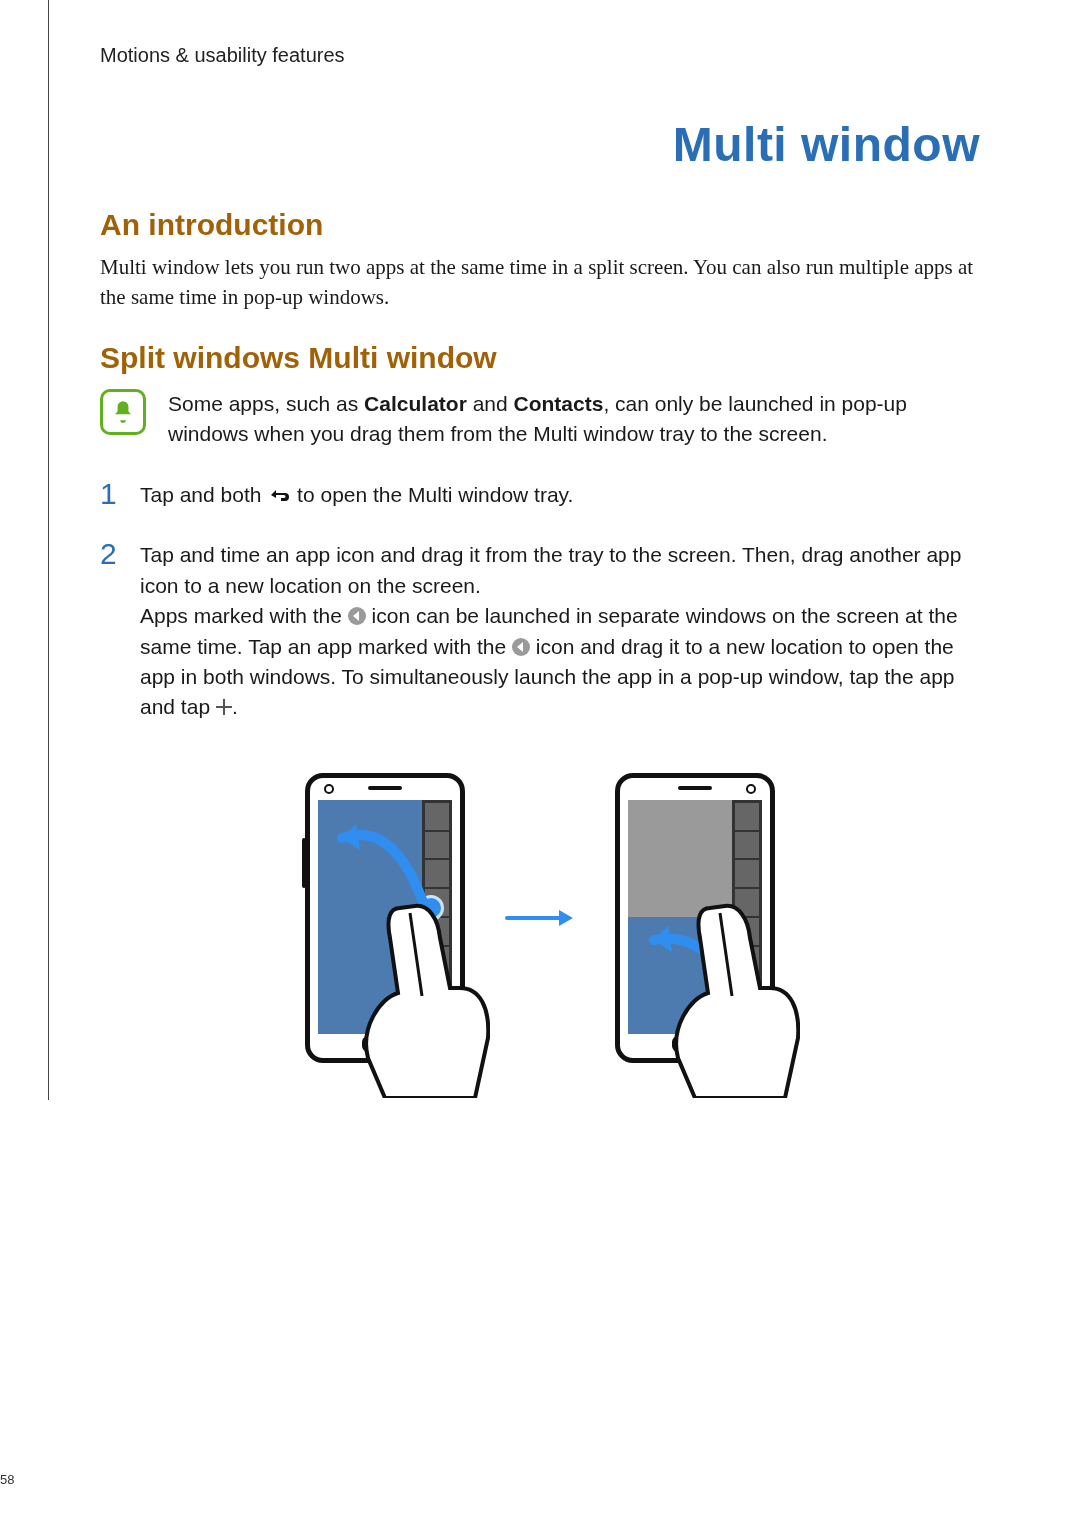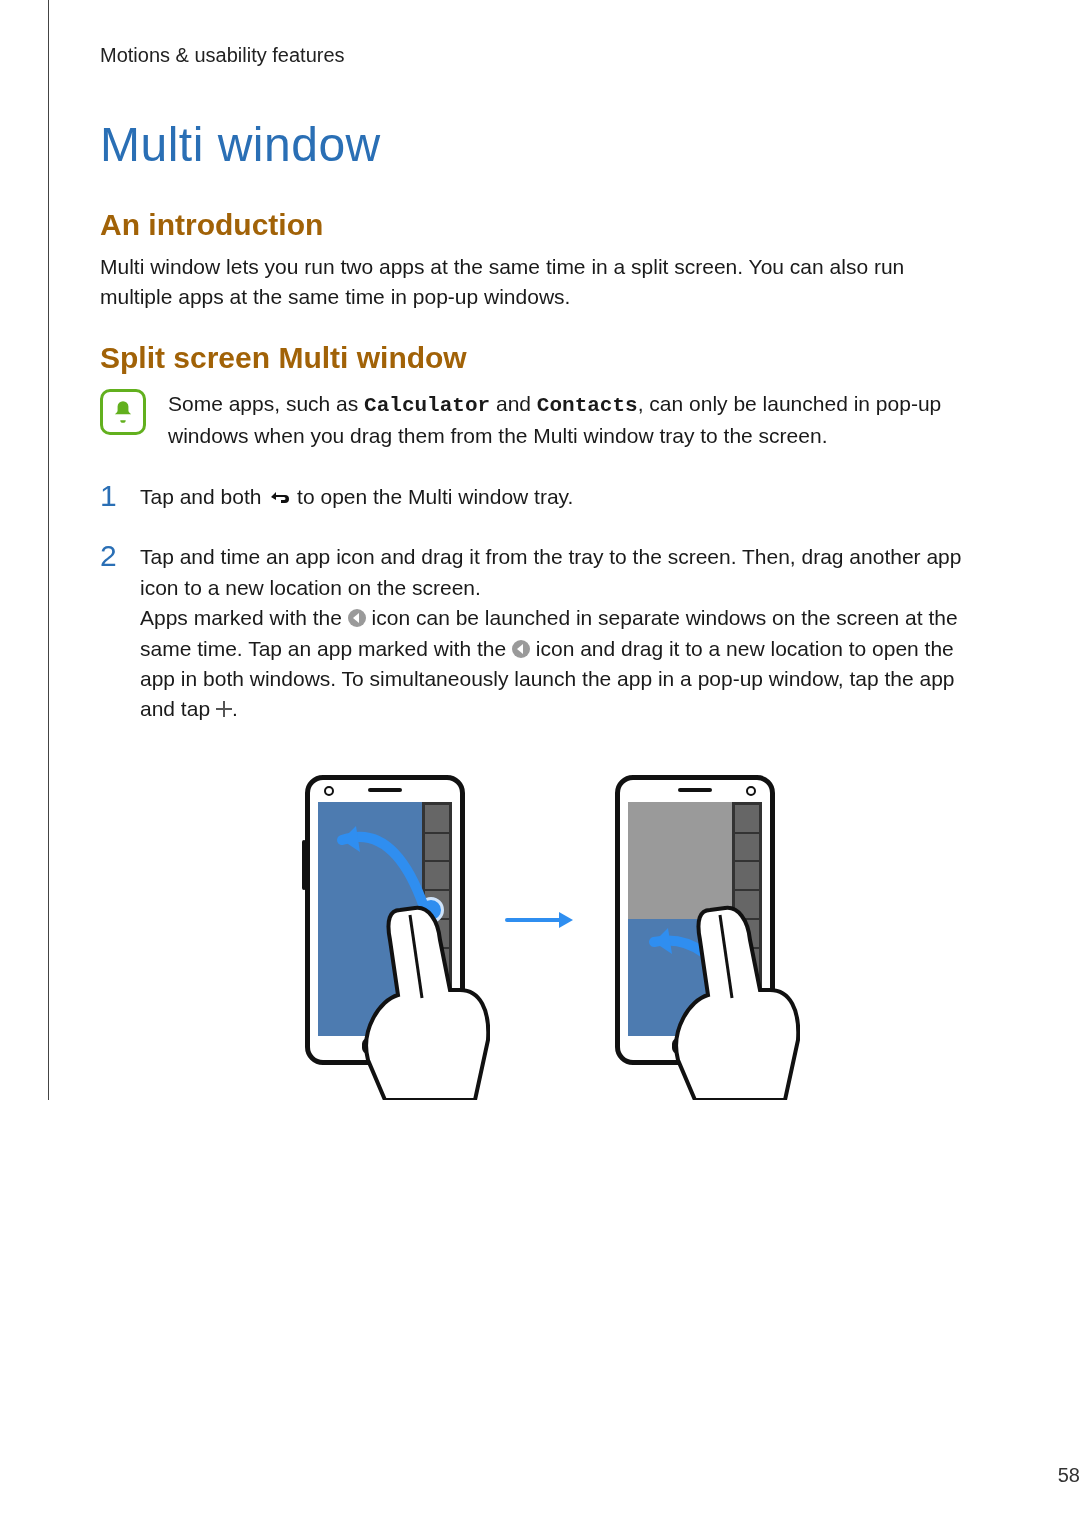--- a/index.html
+++ b/index.html
@@ -26,35 +26,37 @@
     border-left: 1px solid #444;
   }
   .running-head {
     font-size: 20px;
     color: #222;
     margin: 4px 0 50px 0;
     font-weight: 400;
   }
   h1.title {
     font-size: 48px;
-    font-weight: 400;
+    font-weight: 700;
     color: #2a6fb5;
     margin: 0 0 36px 0;
     letter-spacing: 0.5px;
+    text-align: right;
   }
   h2.sub {
     font-size: 30px;
     font-weight: 700;
     color: #a16207;
     margin: 28px 0 10px 0;
   }
   p.body {
     font-size: 21px;
     line-height: 1.45;
     margin: 0 0 16px 0;
+    font-family: Liberation Serif, serif;
   }
   .note-row {
     display: flex;
     align-items: flex-start;
     gap: 22px;
     margin: 14px 0 24px 0;
   }
   .note-icon {
     flex: 0 0 46px;
     width: 46px;
@@ -64,21 +66,21 @@
     display: flex;
     align-items: center;
     justify-content: center;
     box-sizing: border-box;
   }
   .note-icon svg { display:block; }
   .note-text {
     font-size: 21px;
     line-height: 1.45;
   }
-  .note-text b { font-weight: 700; font-family: Liberation Mono, monospace; }
+  .note-text b { font-weight: 700; }
   ol.steps {
     list-style: none;
     padding: 0;
     margin: 30px 0 0 0;
     counter-reset: step;
   }
   ol.steps > li {
     position: relative;
     padding-left: 40px;
     font-size: 21px;
@@ -185,38 +187,38 @@
   }
   .hand{
     position:absolute;bottom:-40px;right:-30px;width:150px;height:200px;pointer-events:none;
   }
   .between-arrow{
     width:70px;height:20px;
   }
   .page-number{
     position:absolute;
     bottom:40px;left:0;right:0;
-    text-align:right;
-    font-size:20px;color:#333;
+    text-align:left;
+    font-size:13px;color:#333;
   }
 </style>
 </head>
 <body>
 
 <div class="page">
   <div class="side-rule"></div>
 
   <div class="running-head">Motions &amp; usability features</div>
 
   <h1 class="title">Multi window</h1>
 
   <h2 class="sub">An introduction</h2>
   <p class="body">Multi window lets you run two apps at the same time in a split screen. You can also run multiple apps at the same time in pop-up windows.</p>
 
-  <h2 class="sub">Split screen Multi window</h2>
+  <h2 class="sub">Split windows Multi window</h2>
 
   <div class="note-row">
     <div class="note-icon">
       <svg width="26" height="26" viewBox="0 0 24 24" fill="#62b01e">
           <path d="M12 2a5 5 0 0 0-5 5v3.5c0 .8-.4 1.6-1 2.1L4.5 14h15l-1.5-1.4c-.6-.5-1-1.3-1-2.1V7a5 5 0 0 0-5-5zm0 20a2.5 2.5 0 0 0 2.5-2.5h-5A2.5 2.5 0 0 0 12 22z"></path>
         </svg>
     </div>
     <div class="note-text">
       <span>Some apps, such as </span><b>Calculator</b><span> and </span><b>Contacts</b><span>, can only be launched in pop-up windows when you drag them from the Multi window tray to the screen.</span>
     </div>

